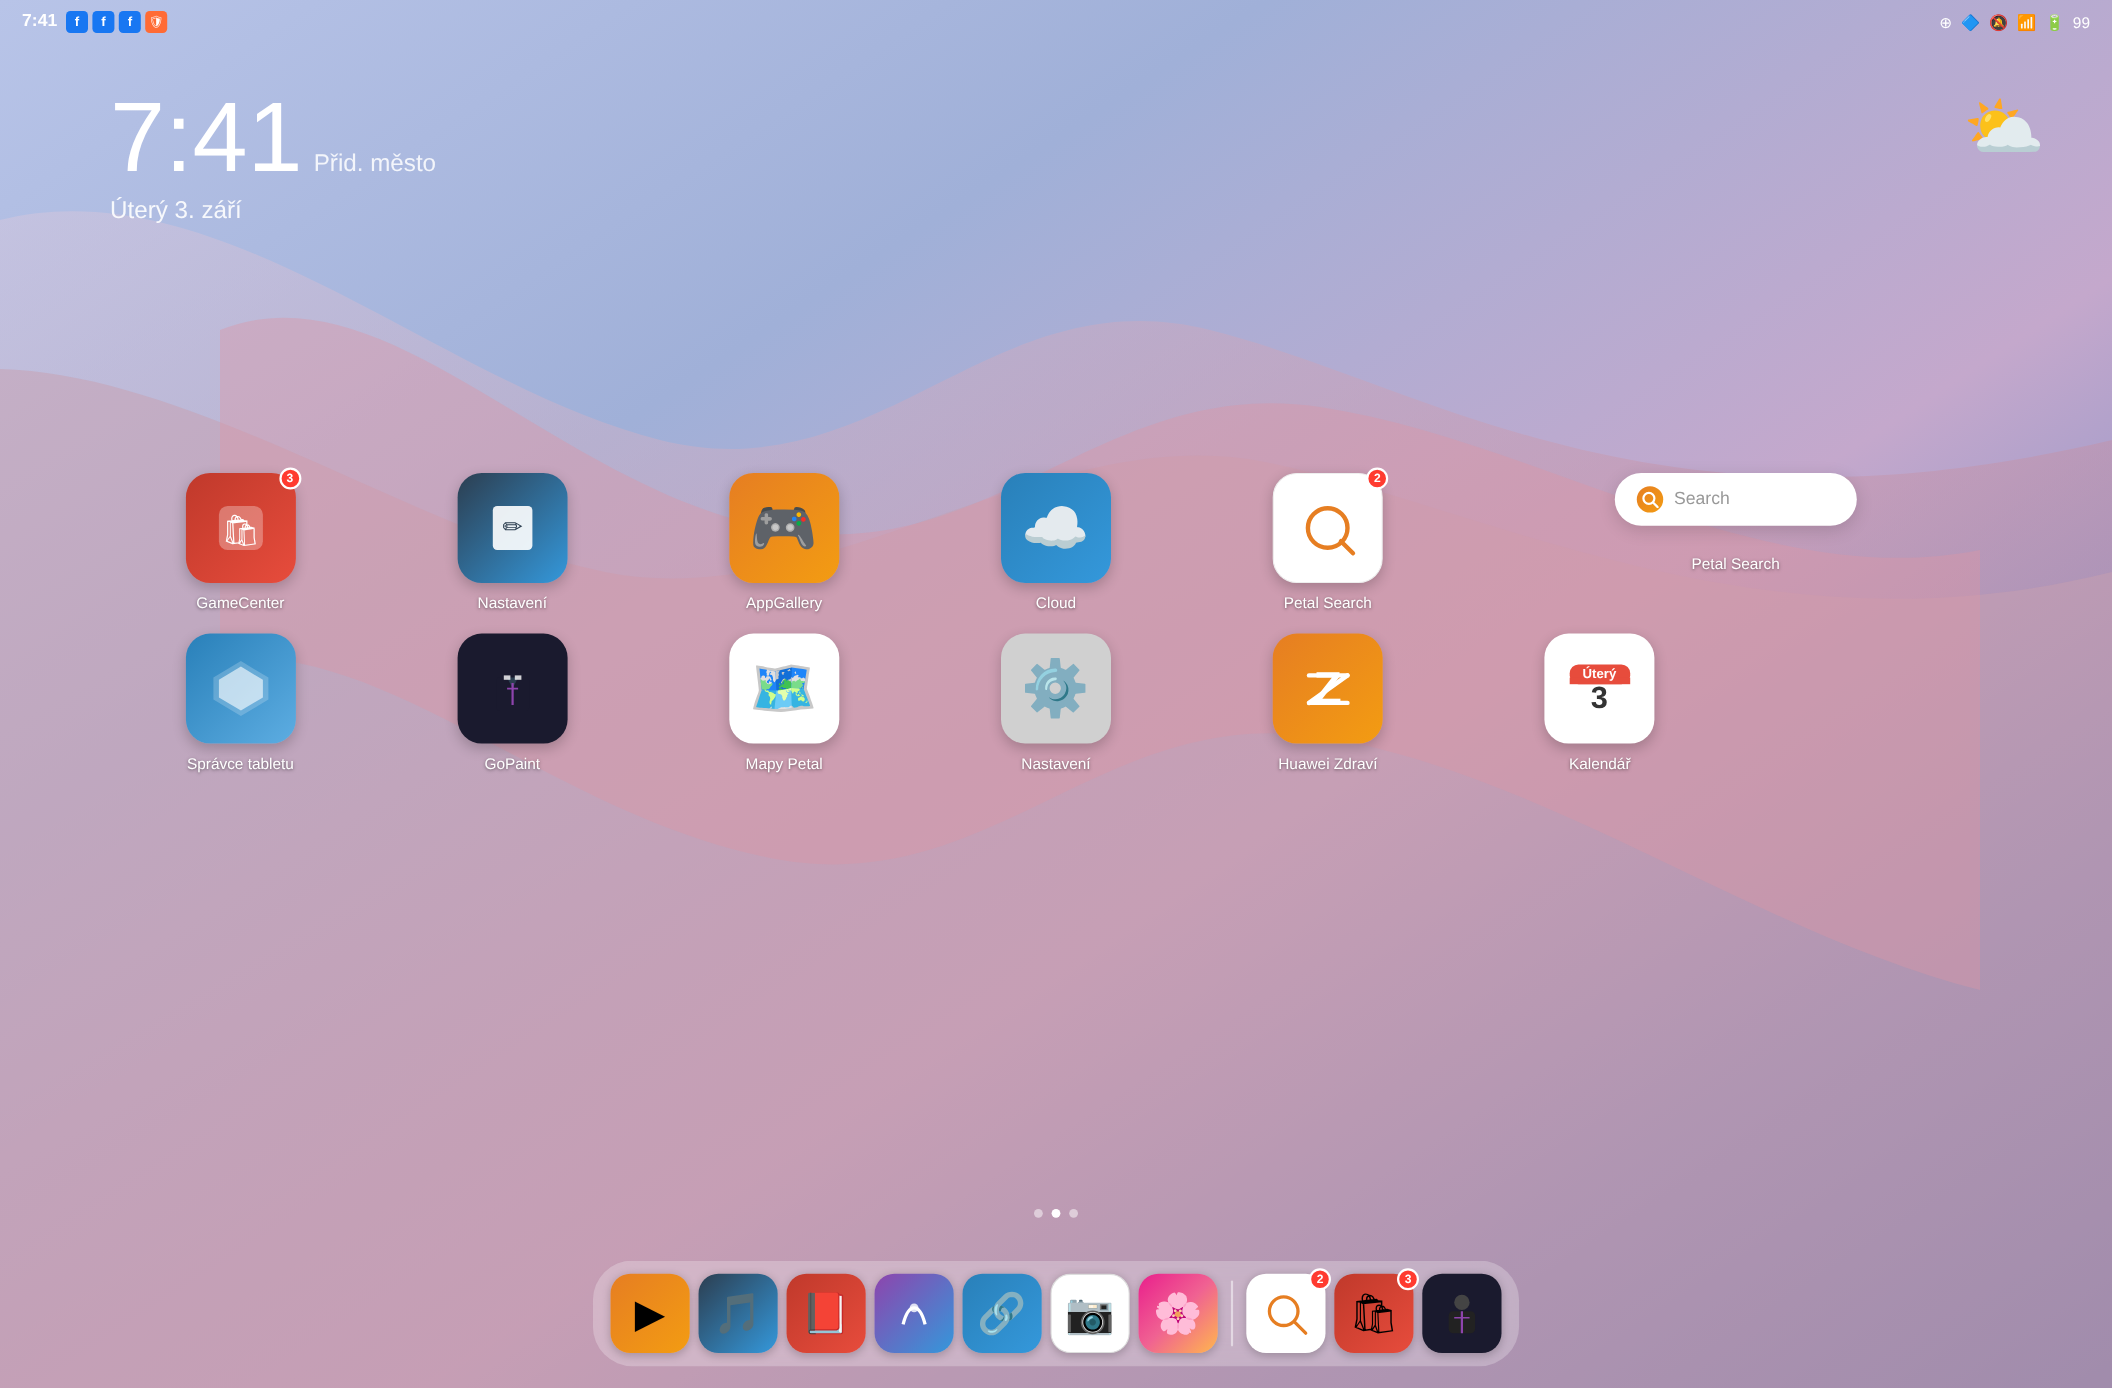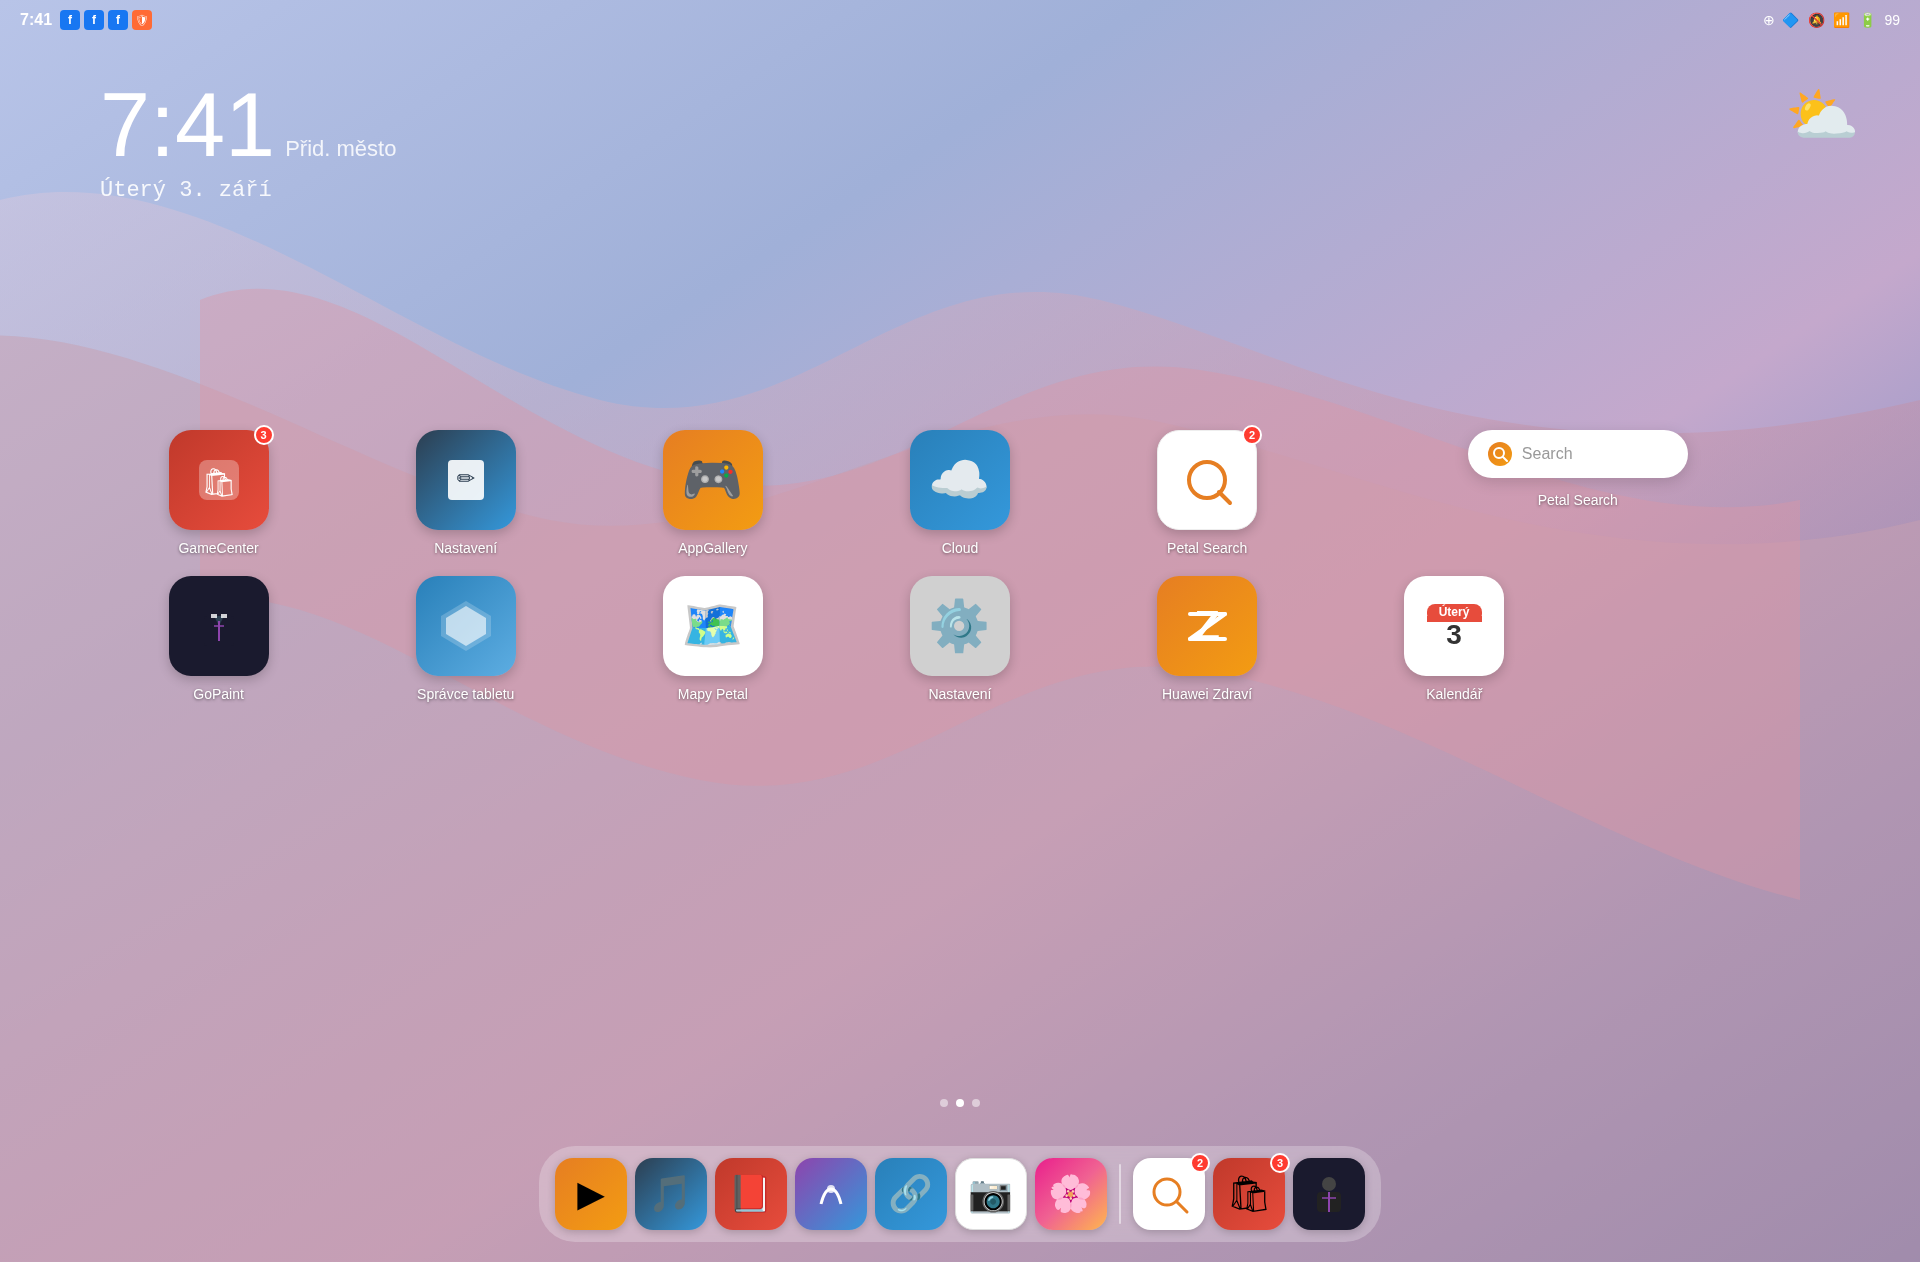--- a/index.html
+++ b/index.html
@@ -110,21 +110,20 @@
     .clock-location {
       font-size: 22px;
       color: rgba(255,255,255,0.85);
       font-weight: 300;
     }
 
     .clock-date {
       font-size: 22px;
       color: rgba(255,255,255,0.9);
       margin-top: 8px;
-      font-family: Liberation Mono, monospace;
     }
 
     
     .weather-widget {
       position: absolute;
       top: 80px;
       right: 60px;
       z-index: 5;
       display: flex;
       align-items: center;
@@ -258,21 +257,21 @@
     
     .icon-kalendar {
       background: white;
     }
 
     
     .petal-search-widget {
       display: flex;
       flex-direction: column;
       align-items: center;
-      gap: 14px;
+      gap: 26px;
     }
 
     .search-widget-box {
       background: white;
       border-radius: 30px;
       padding: 12px 20px;
       display: flex;
       align-items: center;
       gap: 10px;
       width: 220px;
@@ -503,46 +502,46 @@
           <line x1="11" y1="11" x2="15" y2="15" stroke="white" stroke-width="2" stroke-linecap="round"></line>
         </svg>
       </div>
       <span class="search-widget-text">Search</span>
     </div>
     <span class="app-label">Petal Search</span>
   </div>
 
   <div class="app-item">
     <div class="app-icon-wrapper">
+      <div class="app-icon icon-spravce">
+        <svg width="60" height="60" viewBox="0 0 60 60">
+          <path d="M30 5 L55 20 L55 40 L30 55 L5 40 L5 20 Z" fill="rgba(255,255,255,0.2)"></path>
+          <path d="M30 10 L50 22 L50 38 L30 50 L10 38 L10 22 Z" fill="rgba(255,255,255,0.6)"></path>
+        </svg>
+      </div>
+    </div>
+    <span class="app-label">Správce tabletu</span>
+  </div>
+
+  <div class="app-item">
+    <div class="app-icon-wrapper">
       <div class="app-icon icon-gopaint">
         <svg width="60" height="60" viewBox="0 0 60 60">
 
           <rect x="15" y="20" width="30" height="30" rx="3" fill="#1a1a2e"></rect>
           <polygon points="25,20 30,30 35,20" fill="#2c3e50"></polygon>
           <rect x="22" y="18" width="6" height="4" fill="white" opacity="0.8"></rect>
           <rect x="32" y="18" width="6" height="4" fill="white" opacity="0.8"></rect>
 
           <path d="M30 25 L30 45" stroke="#8e44ad" stroke-width="2"></path>
           <path d="M25 30 L35 30" stroke="#8e44ad" stroke-width="1.5"></path>
         </svg>
       </div>
     </div>
     <span class="app-label">GoPaint</span>
-  </div>
-
-  <div class="app-item">
-    <div class="app-icon-wrapper">
-      <div class="app-icon icon-spravce">
-        <svg width="60" height="60" viewBox="0 0 60 60">
-          <path d="M30 5 L55 20 L55 40 L30 55 L5 40 L5 20 Z" fill="rgba(255,255,255,0.2)"></path>
-          <path d="M30 10 L50 22 L50 38 L30 50 L10 38 L10 22 Z" fill="rgba(255,255,255,0.6)"></path>
-        </svg>
-      </div>
-    </div>
-    <span class="app-label">Správce tabletu</span>
   </div>
 
   <div class="app-item">
     <div class="app-icon-wrapper">
       <div class="app-icon icon-mapy">
         <span style="font-size:50px;">🗺️</span>
       </div>
     </div>
     <span class="app-label">Mapy Petal</span>
   </div>

